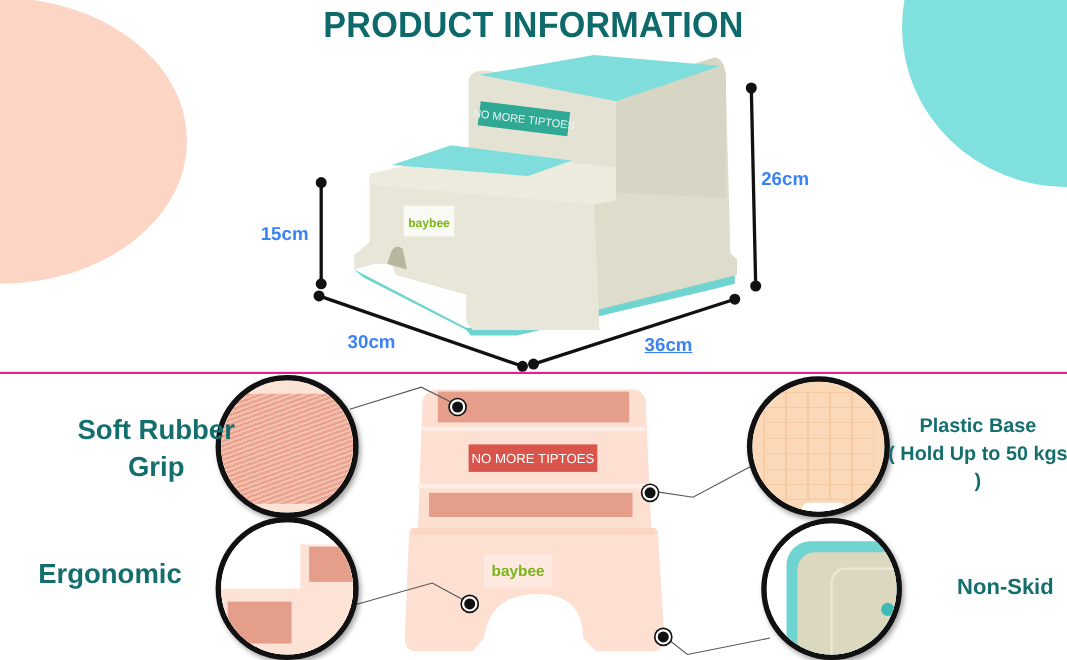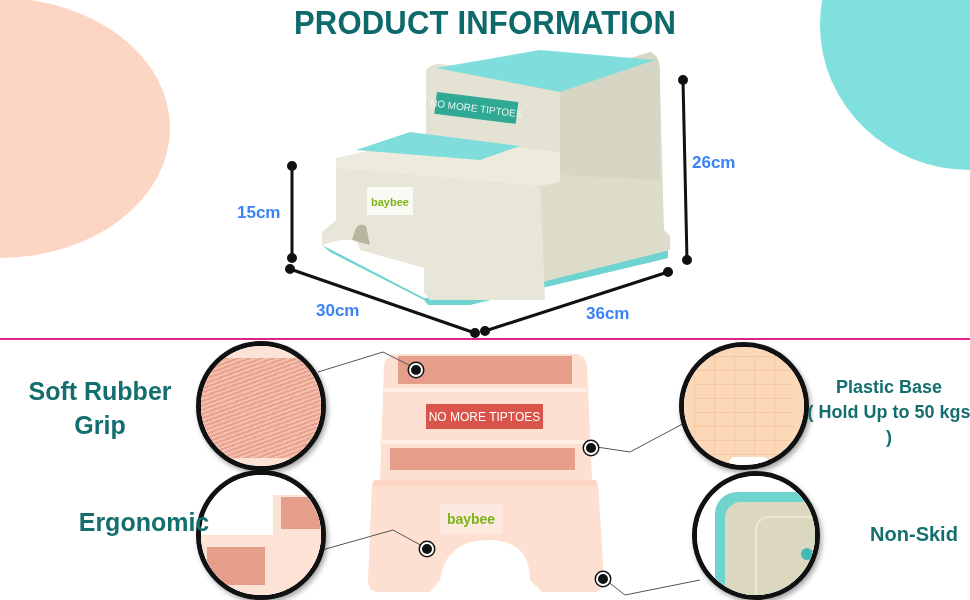--- a/index.html
+++ b/index.html
@@ -68,21 +68,21 @@
 
     <line x1="485" y1="331" x2="668" y2="272"></line>
     <circle cx="485" cy="331" r="3.5"></circle>
     <circle cx="668" cy="272" r="3.5"></circle>
   </g>
 </svg>
 
 <div class="abs dim" style="left:237px;top:203px;">15cm</div>
 <div class="abs dim" style="left:692px;top:153px;">26cm</div>
 <div class="abs dim" style="left:316px;top:301px;">30cm</div>
-<div class="abs dim" style="left:586px;top:304px;">36cm</div>
+<div class="abs dim" style="left:586px;top:304px;text-decoration:underline;">36cm</div>
 
 <div class="abs divider"></div>
 
 <svg class="abs" style="left:0;top:340px;" width="970" height="260">
 
   <path d="M384 25 Q386 14 400 14 L575 14 Q585 14 587 25 L592 140 L598 142 L604 240 Q604 250 595 252 L542 252 L530 240 Q530 200 488 200 Q446 200 440 240 L430 252 L378 252 Q368 252 368 240 L372 142 L380 140 Z" fill="#fde0d2"></path>
 
   <rect x="384" y="48" width="203" height="4" fill="#fdeee6"></rect>
   <rect x="380" y="100" width="210" height="4" fill="#fdeee6"></rect>
   <rect x="374" y="140" width="222" height="6" fill="#fcd5c3"></rect>
@@ -130,24 +130,24 @@
 </div>
 
 <div class="abs zoom-circle" style="left:692px;top:471px;width:128px;height:129px;">
   <div style="position:absolute;left:0;top:0;width:100%;height:100%;background:#ffffff;"></div>
   <div style="position:absolute;left:18px;top:16px;width:120px;height:120px;background:#6fd3cf;border-radius:22px 0 0 0;"></div>
   <div style="position:absolute;left:28px;top:26px;width:110px;height:110px;background:#dcd8c0;border-radius:16px 0 0 0;"></div>
   <div style="position:absolute;left:58px;top:40px;width:80px;height:90px;border:2px solid #ebe8d6;border-radius:14px 0 0 0;"></div>
   <div style="position:absolute;left:104px;top:72px;width:12px;height:12px;border-radius:50%;background:#3fbab5;"></div>
 </div>
 
-<div class="abs feature" style="left:0px;top:374px;width:200px;">
+<div class="abs feature" style="left:0px;top:374px;width:200px;padding-left:42px;">
   <div>Soft Rubber Grip</div>
 </div>
-<div class="abs feature" style="left:0px;top:505px;width:200px;margin-left:44px;">
+<div class="abs feature" style="left:0px;top:505px;width:200px;">
   <div>Ergonomic</div>
 </div>
 <div class="abs feature-sm" style="left:805px;top:375px;width:168px;">
   <div>Plastic Base</div>
   <div>( Hold Up to 50 kgs )</div>
 </div>
 <div class="abs feature-md" style="left:823px;top:520px;width:142px;padding-left:20px;">
   <div>Non-Skid</div>
 </div>
 

